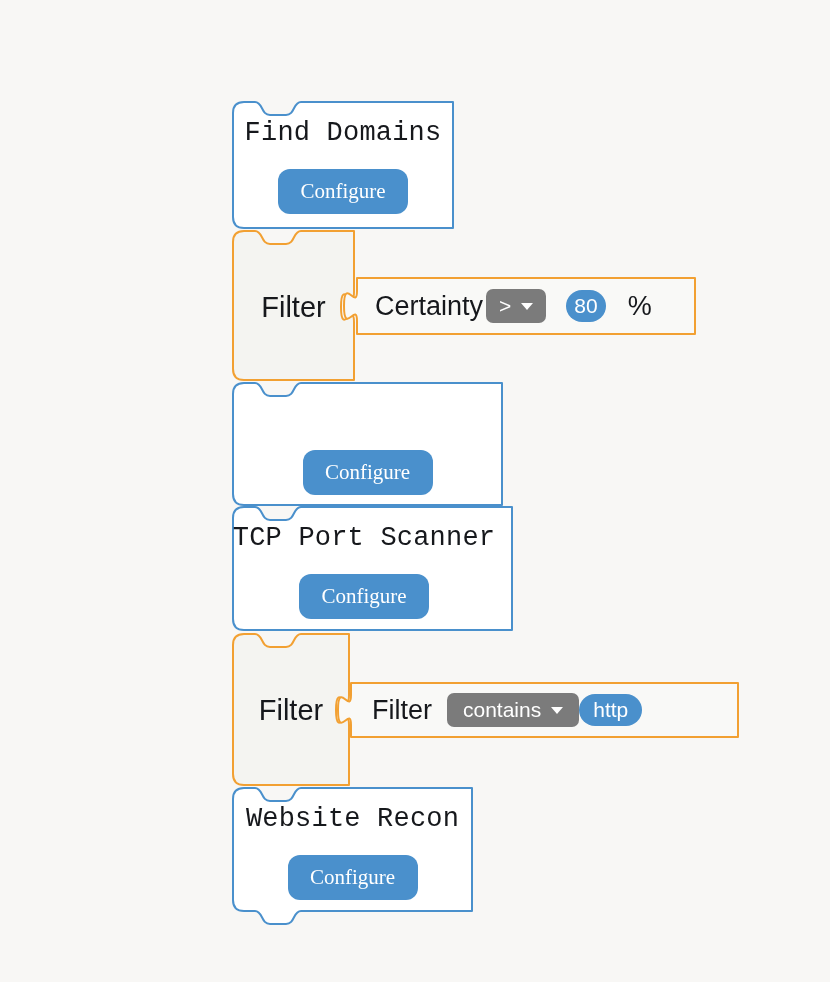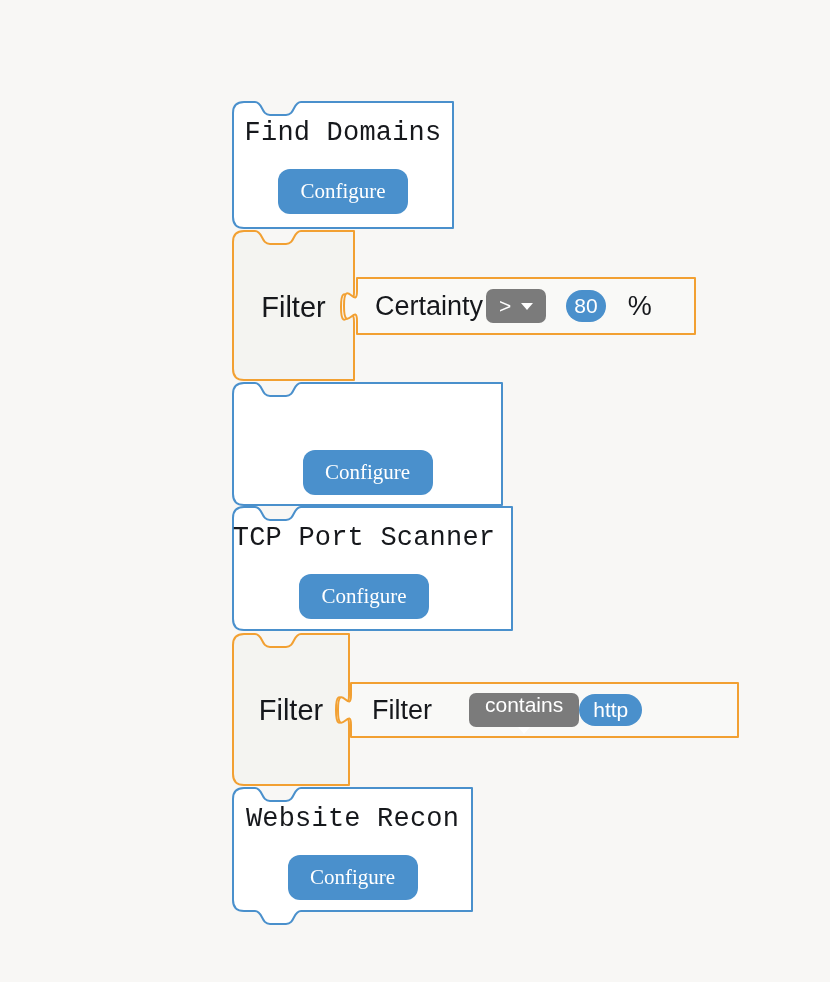--- a/index.html
+++ b/index.html
@@ -44,21 +44,21 @@
   .row-certainty{padding-left:32px;}
   .row-service{padding-left:35px;}
   .field-label{font-size:27px; font-weight:500; color:var(--text); white-space:nowrap;}
   .dropdown{
     display:inline-flex; align-items:center; gap:10px;
     background:var(--gray); color:var(--white);
     height:34px; border-radius:7px; font-size:21px; cursor:pointer;
     white-space:nowrap;
   }
   .dd-op{padding:0 13px; margin-left:3px;}
-  .dd-contains{padding:0 16px; margin-left:37px;flex-direction:column;}
+  .dd-contains{padding:0 16px; margin-left:15px;}
   .caret{
     width:0; height:0;
     border-left:6px solid transparent; border-right:6px solid transparent;
     border-top:7px solid var(--white);
   }
   .badge{
     display:inline-block; background:var(--blue); color:var(--white);
     height:32px; line-height:32px; border-radius:16px; font-size:21px;
     cursor:pointer; white-space:nowrap;
   }

